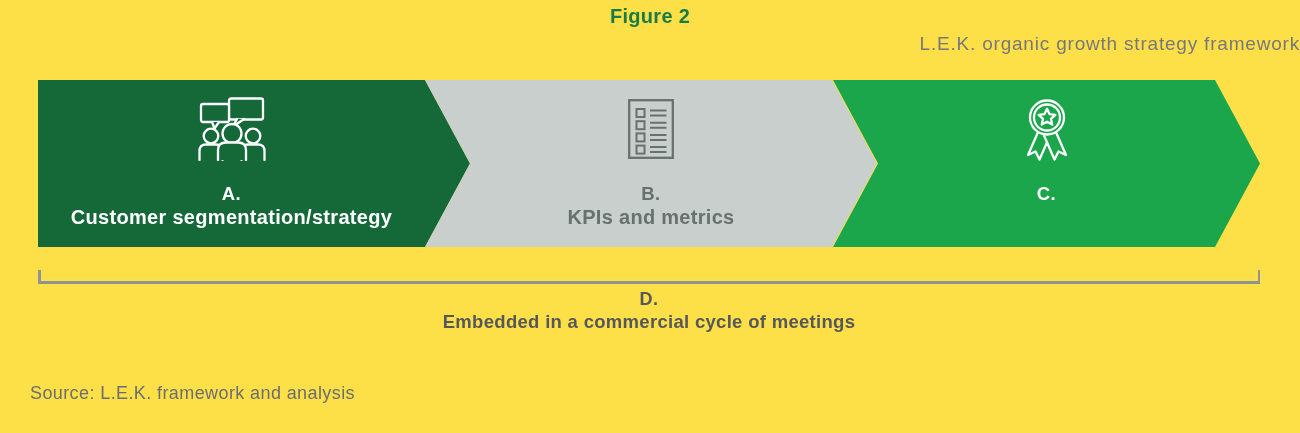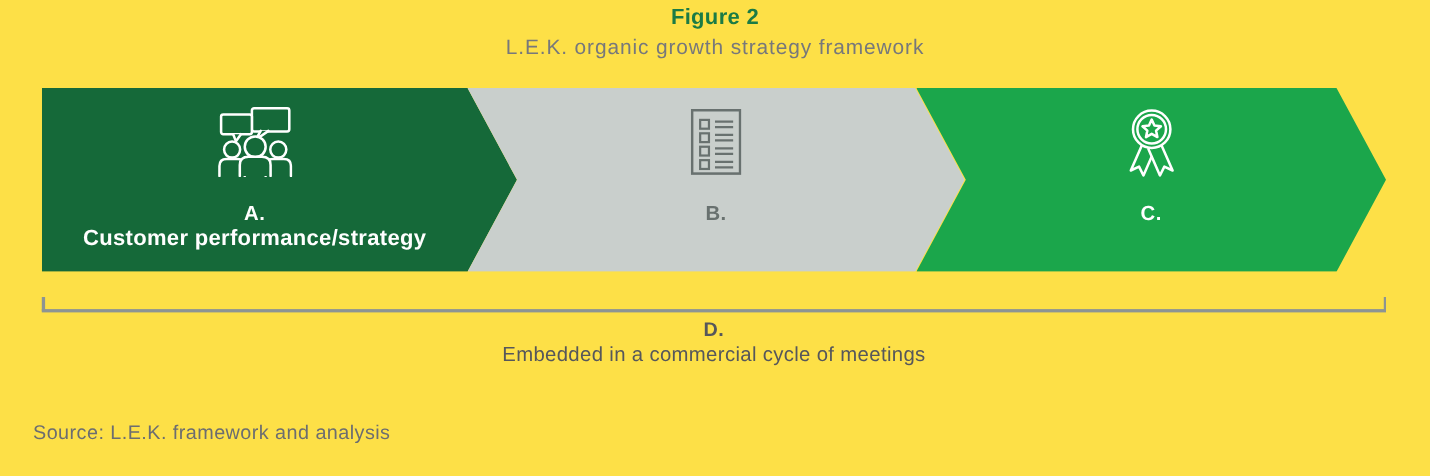--- a/index.html
+++ b/index.html
@@ -38,49 +38,49 @@
   .step-letter { margin-top:20px; font-size:18.5px; line-height:22px; font-weight:bold; letter-spacing:0.5px; }
   .step-label  { margin-top:1px; font-size:20px; line-height:23px; font-weight:bold; letter-spacing:0.3px; }
 
   .bracket-line { position:absolute; left:38px; top:281px; width:1222px; height:2.5px; background:currentColor; }
   .bracket-tick { position:absolute; top:270px; width:2.5px; height:13px; background:currentColor; }
   .bracket-tick.left { left:38px; }
   .bracket-tick.right { left:1257.5px; }
 
   .d-block { position:absolute; top:288px; left:0; width:1298px; text-align:center; }
   .d-letter { font-size:18px; font-weight:bold; letter-spacing:0.5px; line-height:22px; }
-  .d-label  { font-size:18.5px; font-weight:normal; letter-spacing:0.3px; line-height:23px; }
+  .d-label  { font-size:18.5px; font-weight:bold; letter-spacing:0.3px; line-height:23px; }
 
   .footnotes { position:absolute; left:30px; top:381px; font-size:18px; line-height:24.5px; letter-spacing:0.4px; }
 </style>
 </head>
 <body>
 
 <div class="canvas">
 
   <div class="figure-title" style="color: rgb(27, 123, 69);">Figure 2</div>
-  <div class="figure-subtitle" style="color: rgb(119, 120, 123);">L.E.K. organic growth strategy framework</div>
+  <div class="figure-subtitle" style="color: rgb(119, 120, 123); text-align: right;">L.E.K. organic growth strategy framework</div>
 
   <div class="chevron chevron-a" style="background: rgb(21, 105, 57); color: rgb(255, 255, 255); --bg: #156939;">
     <div class="icon-box">
       <svg width="68" height="64" viewBox="0 0 68 64" stroke-linejoin="round" stroke-linecap="round">
         <rect class="bgfill" x="31" y="1.5" width="34" height="21" rx="2"></rect>
         <path class="bgfill" d="M39 22 L34.5 30 L46 22"></path>
         <rect class="bgfill" x="3" y="7" width="28" height="18" rx="2"></rect>
         <path class="bgfill" d="M14 25 L16.5 31.5 L21 25"></path>
         <circle class="bgfill" cx="13" cy="39" r="7.3"></circle>
         <path class="bgfill" d="M1.5 63 L1.5 54 Q1.5 47.5 8 47.5 L18 47.5 Q24.5 47.5 24.5 54 L24.5 63"></path>
         <circle class="bgfill" cx="55" cy="39" r="7.3"></circle>
         <path class="bgfill" d="M43.5 63 L43.5 54 Q43.5 47.5 50 47.5 L60 47.5 Q66.5 47.5 66.5 54 L66.5 63"></path>
         <circle class="bgfill" cx="34" cy="36.5" r="9.5"></circle>
         <path class="bgfill" d="M20 63 L20 53 Q20 45.5 28 45.5 L40 45.5 Q48 45.5 48 53 L48 63"></path>
       </svg>
     </div>
     <div class="step-letter">A.</div>
-    <div class="step-label">Customer performance/strategy</div>
+    <div class="step-label">Customer segmentation/strategy</div>
   </div>
 
   <div class="chevron chevron-b" style="background: rgb(201, 207, 204); color: rgb(104, 113, 111); --bg: #C9CFCC;">
     <div class="icon-box">
       <svg width="46" height="60" viewBox="0 0 46 60" stroke-linejoin="miter" stroke-linecap="butt">
         <rect x="1.2" y="1.2" width="43.6" height="57.6"></rect>
         <rect x="8.5" y="10" width="8" height="8" stroke-width="2"></rect>
         <line x1="22" y1="11.5" x2="38.5" y2="11.5" stroke-width="2"></line>
         <line x1="22" y1="16.5" x2="38.5" y2="16.5" stroke-width="2"></line>
         <rect x="8.5" y="22.2" width="8" height="8" stroke-width="2"></rect>
@@ -88,20 +88,21 @@
         <line x1="22" y1="28.7" x2="38.5" y2="28.7" stroke-width="2"></line>
         <rect x="8.5" y="34.4" width="8" height="8" stroke-width="2"></rect>
         <line x1="22" y1="35.9" x2="38.5" y2="35.9" stroke-width="2"></line>
         <line x1="22" y1="40.9" x2="38.5" y2="40.9" stroke-width="2"></line>
         <rect x="8.5" y="46.6" width="8" height="8" stroke-width="2"></rect>
         <line x1="22" y1="48.1" x2="38.5" y2="48.1" stroke-width="2"></line>
         <line x1="22" y1="53.1" x2="38.5" y2="53.1" stroke-width="2"></line>
       </svg>
     </div>
     <div class="step-letter">B.</div>
+    <div class="step-label">KPIs and metrics</div>
   </div>
 
   <div class="chevron chevron-c" style="background: rgb(27, 166, 75); color: rgb(255, 255, 255); --bg: #1BA64B;">
     <div class="icon-box">
       <svg width="56" height="68" viewBox="0 0 56 68" stroke-linejoin="round" stroke-linecap="round">
         <path class="bgfill" d="M20 35 L9 60 L16.5 56.5 L20.5 64.5 L31 40.5"></path>
         <path class="bgfill" d="M36 35 L47 60 L39.5 56.5 L35.5 64.5 L25 40.5"></path>
         <circle class="bgfill" cx="28" cy="22.5" r="17"></circle>
         <circle cx="28" cy="22.5" r="13"></circle>
         <path d="M28 13.7 L30.47 19.1 L36.37 19.78 L31.99 23.8 L33.17 29.62 L28 26.7 L22.83 29.62 L24.01 23.8 L19.63 19.78 L25.53 19.1 Z"></path>

